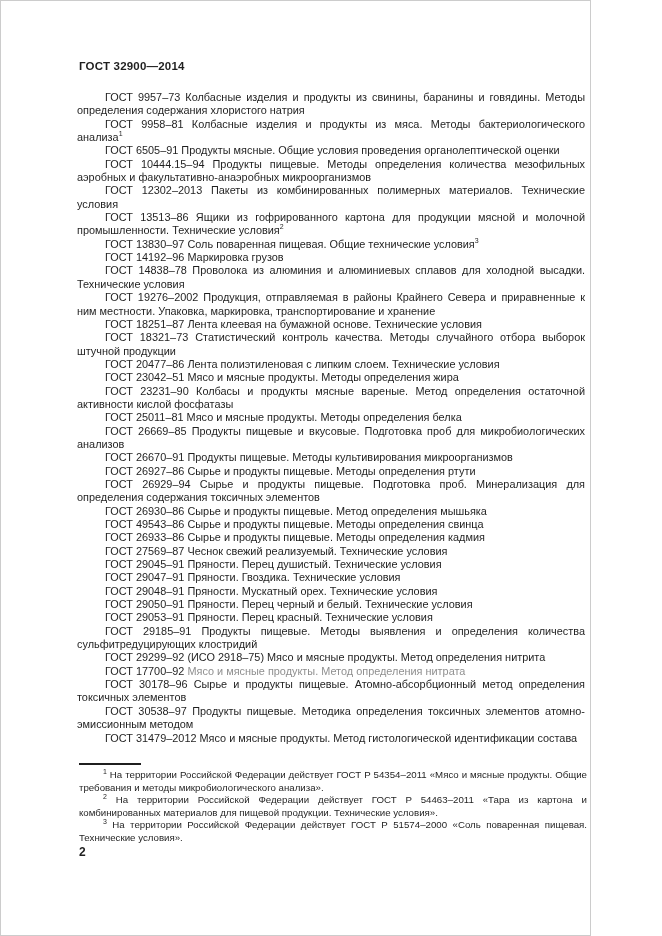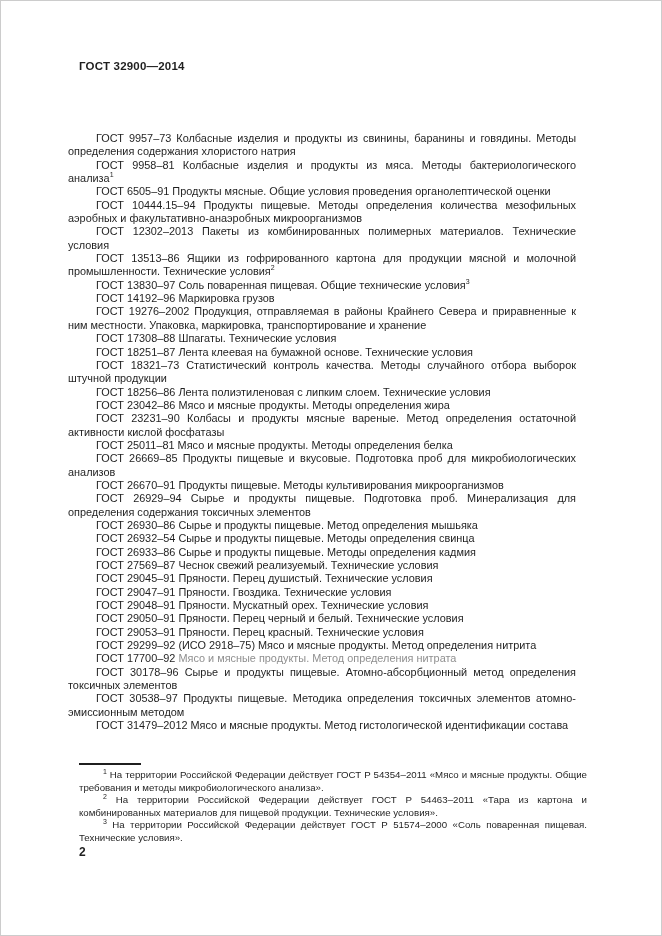--- a/index.html
+++ b/index.html
@@ -4,46 +4,45 @@
 <style>
   :root {
     --text-color: #1f1f1f;
     --gray-color: #8f8f8f;
     --page-bg: #ffffff;
     --edge-color: #cccccc;
   }
   html, body { margin: 0; padding: 0; background: #ffffff; }
   .page {
     position: relative;
-    width: 662px;
+    width: 591px;
     height: 936px;
     background: var(--page-bg);
     border: 1px solid var(--edge-color);
     box-sizing: border-box;
     font-family: "Liberation Sans", sans-serif;
     color: var(--text-color);
     overflow: hidden;
   }
   .doc-header {
     position: absolute;
     top: 59px;
     left: 78px;
     font-size: 11.5px;
     font-weight: bold;
     letter-spacing: 0.2px;
   }
   .doc-body {
     position: absolute;
     top: 90px;
-    left: 67px;
+    left: 76px;
     width: 508px;
     font-size: 10.9px;
     line-height: 13.35px;
     text-align: justify;
-    margin-top: 41px;
   }
   .doc-body p {
     margin: 0;
     text-indent: 28px;
   }
   .gray { color: var(--gray-color); }
   sup {
     font-size: 7px;
     line-height: 0;
     vertical-align: super;
@@ -82,40 +81,42 @@
   <div class="doc-header">ГОСТ 32900—2014</div>
   <div class="doc-body">
       <p>ГОСТ 9957–73 Колбасные изделия и продукты из свинины, баранины и говядины. Методы определения содержания хлористого натрия</p>
       <p>ГОСТ 9958–81 Колбасные изделия и продукты из мяса. Методы бактериологического анализа<sup>1</sup></p>
       <p>ГОСТ 6505–91 Продукты мясные. Общие условия проведения органолептической оценки</p>
       <p>ГОСТ 10444.15–94 Продукты пищевые. Методы определения количества мезофильных аэробных и факультативно-анаэробных микроорганизмов</p>
       <p>ГОСТ 12302–2013 Пакеты из комбинированных полимерных материалов. Технические условия</p>
       <p>ГОСТ 13513–86 Ящики из гофрированного картона для продукции мясной и молочной промышленности. Технические условия<sup>2</sup></p>
       <p>ГОСТ 13830–97 Соль поваренная пищевая. Общие технические условия<sup>3</sup></p>
       <p>ГОСТ 14192–96 Маркировка грузов</p>
+      <p>ГОСТ 14838–78 Проволока из алюминия и алюминиевых сплавов для холодной высадки. Технические условия</p>
       <p>ГОСТ 19276–2002 Продукция, отправляемая в районы Крайнего Севера и приравненные к ним местности. Упаковка, маркировка, транспортирование и хранение</p>
-      <p>ГОСТ 17308–88 Шпагаты. Технические условия</p>
       <p>ГОСТ 18251–87 Лента клеевая на бумажной основе. Технические условия</p>
       <p>ГОСТ 18321–73 Статистический контроль качества. Методы случайного отбора выборок штучной продукции</p>
-      <p>ГОСТ 18256–86 Лента полиэтиленовая с липким слоем. Технические условия</p>
-      <p>ГОСТ 23042–86 Мясо и мясные продукты. Методы определения жира</p>
+      <p>ГОСТ 20477–86 Лента полиэтиленовая с липким слоем. Технические условия</p>
+      <p>ГОСТ 23042–51 Мясо и мясные продукты. Методы определения жира</p>
       <p>ГОСТ 23231–90 Колбасы и продукты мясные вареные. Метод определения остаточной активности кислой фосфатазы</p>
       <p>ГОСТ 25011–81 Мясо и мясные продукты. Методы определения белка</p>
       <p>ГОСТ 26669–85 Продукты пищевые и вкусовые. Подготовка проб для микробиологических анализов</p>
       <p>ГОСТ 26670–91 Продукты пищевые. Методы культивирования микроорганизмов</p>
+      <p>ГОСТ 26927–86 Сырье и продукты пищевые. Методы определения ртути</p>
       <p>ГОСТ 26929–94 Сырье и продукты пищевые. Подготовка проб. Минерализация для определения содержания токсичных элементов</p>
       <p>ГОСТ 26930–86 Сырье и продукты пищевые. Метод определения мышьяка</p>
-      <p>ГОСТ 26932–54 Сырье и продукты пищевые. Методы определения свинца</p>
+      <p>ГОСТ 49543–86 Сырье и продукты пищевые. Методы определения свинца</p>
       <p>ГОСТ 26933–86 Сырье и продукты пищевые. Методы определения кадмия</p>
       <p>ГОСТ 27569–87 Чеснок свежий реализуемый. Технические условия</p>
       <p>ГОСТ 29045–91 Пряности. Перец душистый. Технические условия</p>
       <p>ГОСТ 29047–91 Пряности. Гвоздика. Технические условия</p>
       <p>ГОСТ 29048–91 Пряности. Мускатный орех. Технические условия</p>
       <p>ГОСТ 29050–91 Пряности. Перец черный и белый. Технические условия</p>
       <p>ГОСТ 29053–91 Пряности. Перец красный. Технические условия</p>
+      <p>ГОСТ 29185–91 Продукты пищевые. Методы выявления и определения количества сульфитредуцирующих клостридий</p>
       <p>ГОСТ 29299–92 (ИСО 2918–75) Мясо и мясные продукты. Метод определения нитрита</p>
       <p><span>ГОСТ 17700–92 </span><span class="gray">Мясо и мясные продукты. Метод определения нитрата</span></p>
       <p>ГОСТ 30178–96 Сырье и продукты пищевые. Атомно-абсорбционный метод определения токсичных элементов</p>
       <p>ГОСТ 30538–97 Продукты пищевые. Методика определения токсичных элементов атомно-эмиссионным методом</p>
       <p>ГОСТ 31479–2012 Мясо и мясные продукты. Метод гистологической идентификации состава</p>
     </div>
   <div class="footnotes">
     <div class="fn-rule"></div>
     <div class="fn-list">
         <p><sup>1</sup> На территории Российской Федерации действует ГОСТ Р 54354–2011 «Мясо и мясные продукты. Общие требования и методы микробиологического анализа».</p>

